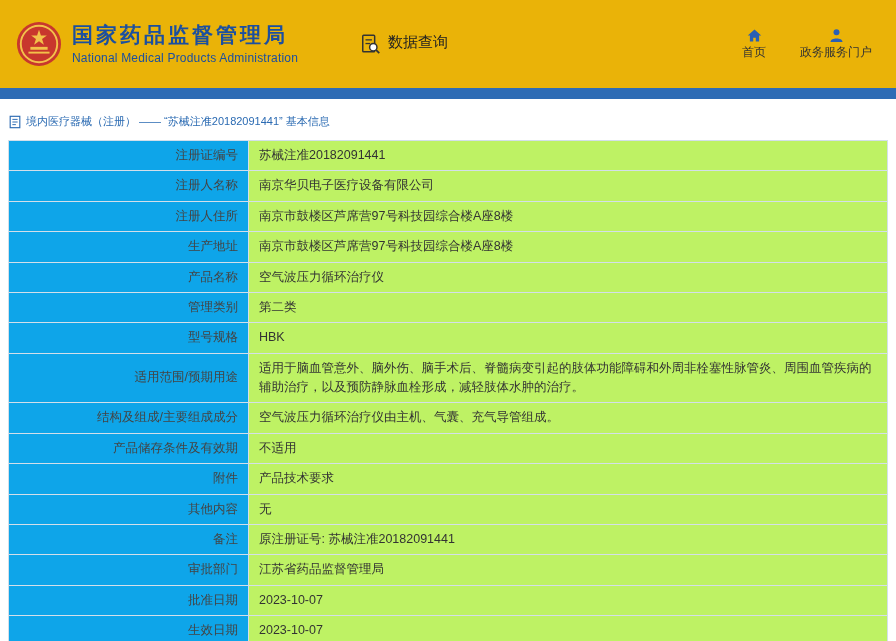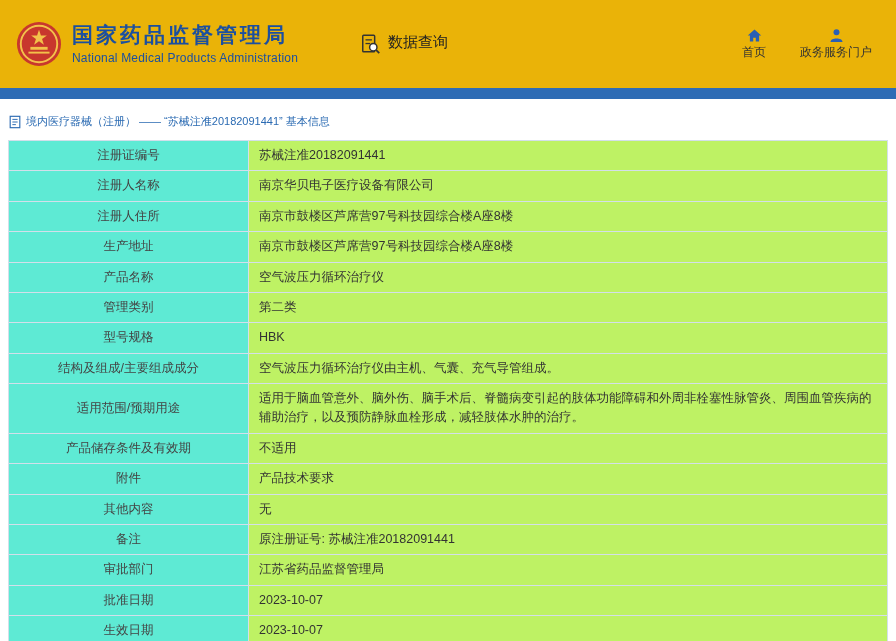--- a/index.html
+++ b/index.html
@@ -84,22 +84,22 @@
     table-layout: fixed;
   }
   .info-table td {
     border: 1px solid #d3dfea;
     padding: 5px 10px;
     line-height: 1.55;
     vertical-align: middle;
   }
   .label-cell {
     width: 240px;
-    text-align: center;
-    background: #5eead4;
+    text-align: right;
+    background: #0ea5e9;
     color: #444;
     white-space: nowrap;
   }
   .value-cell { color: #333; background: #bef264; word-break: break-all; }
 </style>
 </head>
 <body>
 
 <div class="header">
   <span class="emblem">
@@ -188,28 +188,28 @@
       </tr>
       <tr>
         <td class="label-cell">管理类别</td>
         <td class="value-cell">第二类</td>
       </tr>
       <tr>
         <td class="label-cell">型号规格</td>
         <td class="value-cell">HBK</td>
       </tr>
       <tr>
+        <td class="label-cell">适用范围/预期用途</td>
+        <td class="value-cell">适用于脑血管意外、脑外伤、脑手术后、脊髓病变引起的肢体功能障碍和外周非栓塞性脉管炎、周围血管疾病的辅助治疗，以及预防静脉血栓形成，减轻肢体水肿的治疗。</td>
+      </tr>
+      <tr>
         <td class="label-cell">结构及组成/主要组成成分</td>
         <td class="value-cell">空气波压力循环治疗仪由主机、气囊、充气导管组成。</td>
       </tr>
       <tr>
-        <td class="label-cell">适用范围/预期用途</td>
-        <td class="value-cell">适用于脑血管意外、脑外伤、脑手术后、脊髓病变引起的肢体功能障碍和外周非栓塞性脉管炎、周围血管疾病的辅助治疗，以及预防静脉血栓形成，减轻肢体水肿的治疗。</td>
-      </tr>
-      <tr>
         <td class="label-cell">产品储存条件及有效期</td>
         <td class="value-cell">不适用</td>
       </tr>
       <tr>
         <td class="label-cell">附件</td>
         <td class="value-cell">产品技术要求</td>
       </tr>
       <tr>
         <td class="label-cell">其他内容</td>
         <td class="value-cell">无</td>

